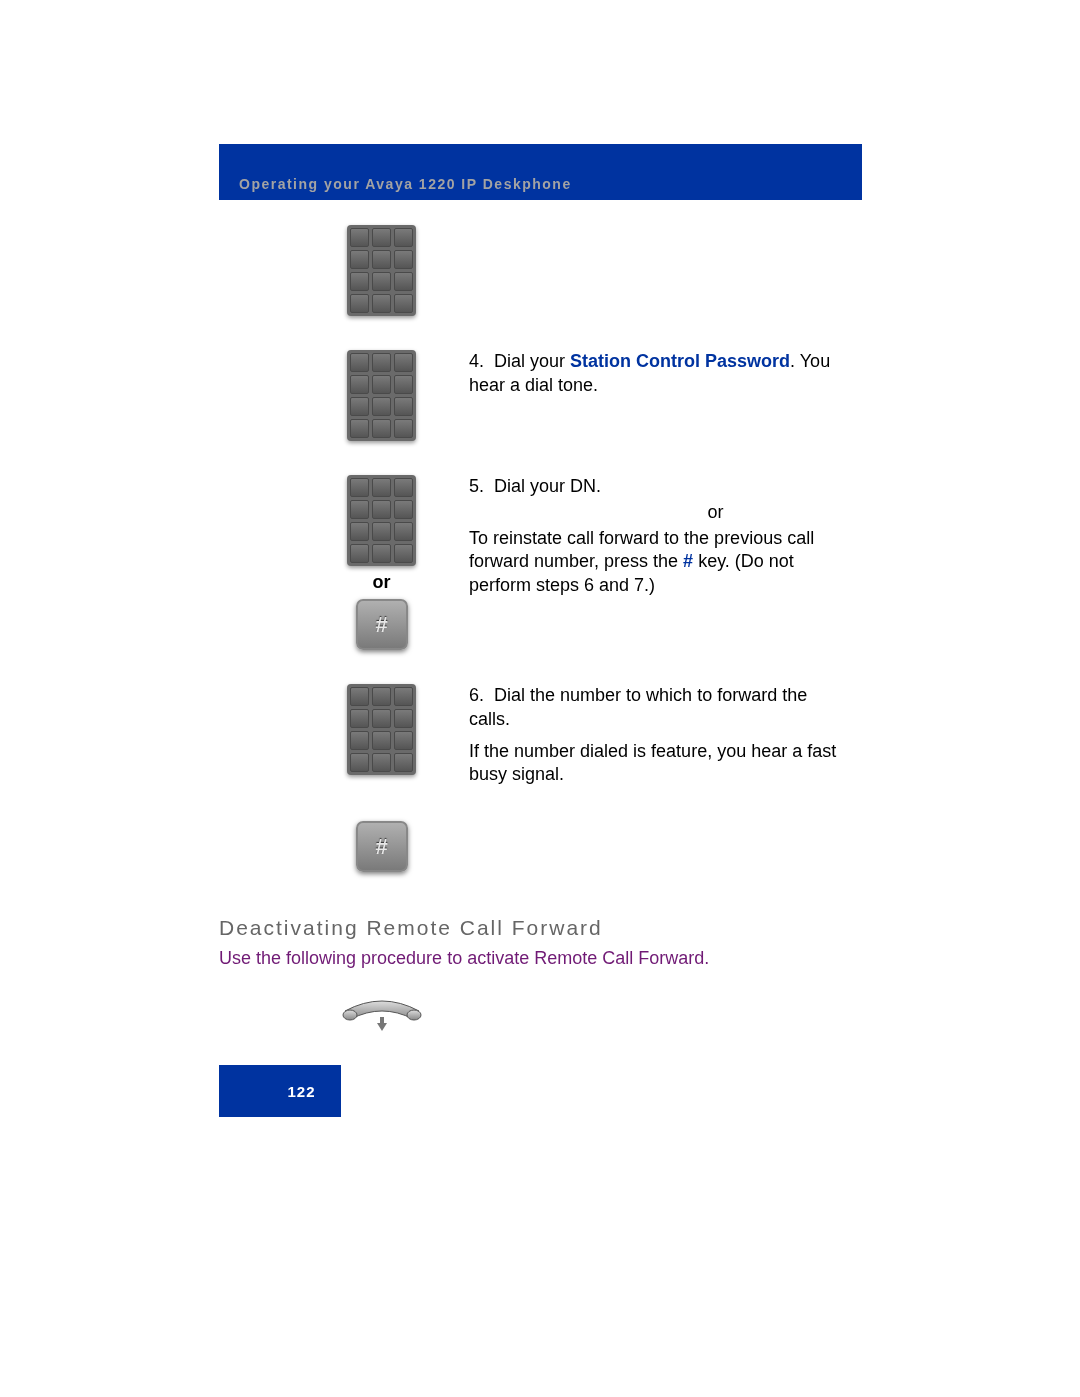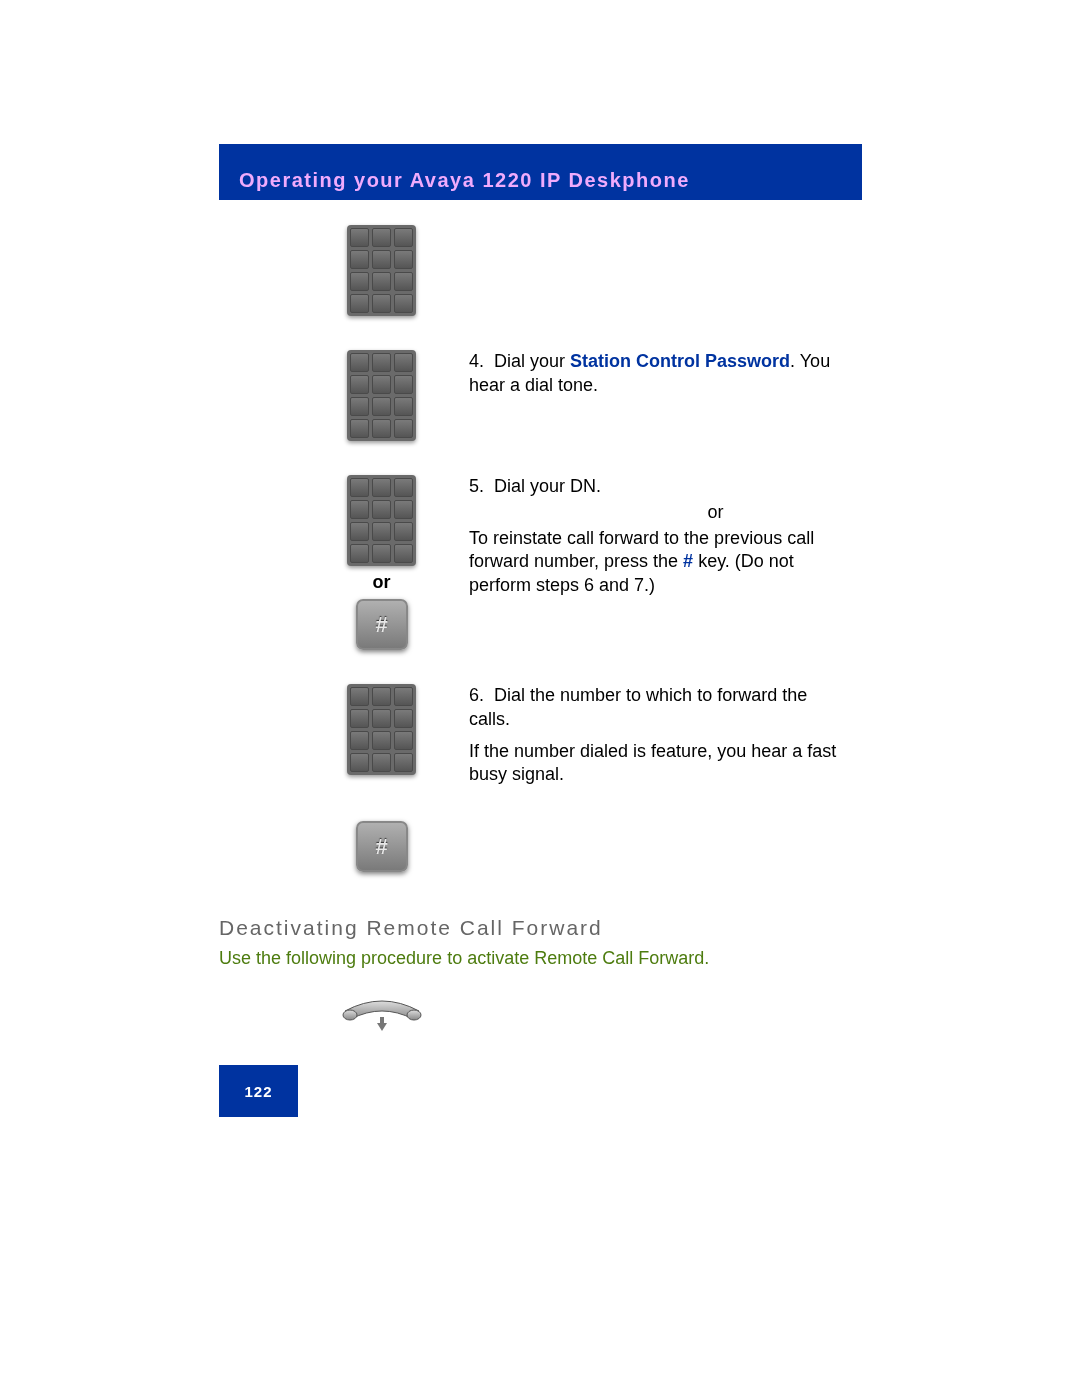--- a/index.html
+++ b/index.html
@@ -24,22 +24,22 @@
     width: 643px;
     height: 56px;
     background: #0033a0;
     display: flex;
     align-items: flex-end;
     padding-left: 20px;
     padding-bottom: 8px;
     box-sizing: border-box;
   }
   .header-text {
-    color: #f0abfc;
-    font-size: 20px;
+    color: #a3a3a3;
+    font-size: 14px;
     font-weight: bold;
     letter-spacing: 1.5px;
   }
   .content {
     position: absolute;
     left: 219px;
     top: 225px;
     width: 643px;
   }
   .step-row {
@@ -124,37 +124,38 @@
   }
   .section-heading {
     font-size: 21px;
     color: #666;
     letter-spacing: 2px;
     margin-top: 20px;
     margin-bottom: 8px;
   }
   .section-intro {
     font-size: 18px;
-    color: #4d7c0f;
+    color: #701a75;
     margin-bottom: 28px;
   }
   .footer-bar {
     position: absolute;
     left: 219px;
     top: 1065px;
     width: 79px;
     height: 52px;
     background: #0033a0;
     color: #fff;
     font-size: 15px;
     font-weight: bold;
     letter-spacing: 1px;
     display: flex;
     align-items: center;
     justify-content: center;
+    padding-left: 43px;
   }
 </style>
 </head>
 <body>
 
 <div class="page">
 
   <div class="header-bar">
     <span class="header-text">Operating your Avaya 1220 IP Deskphone</span>
   </div>

